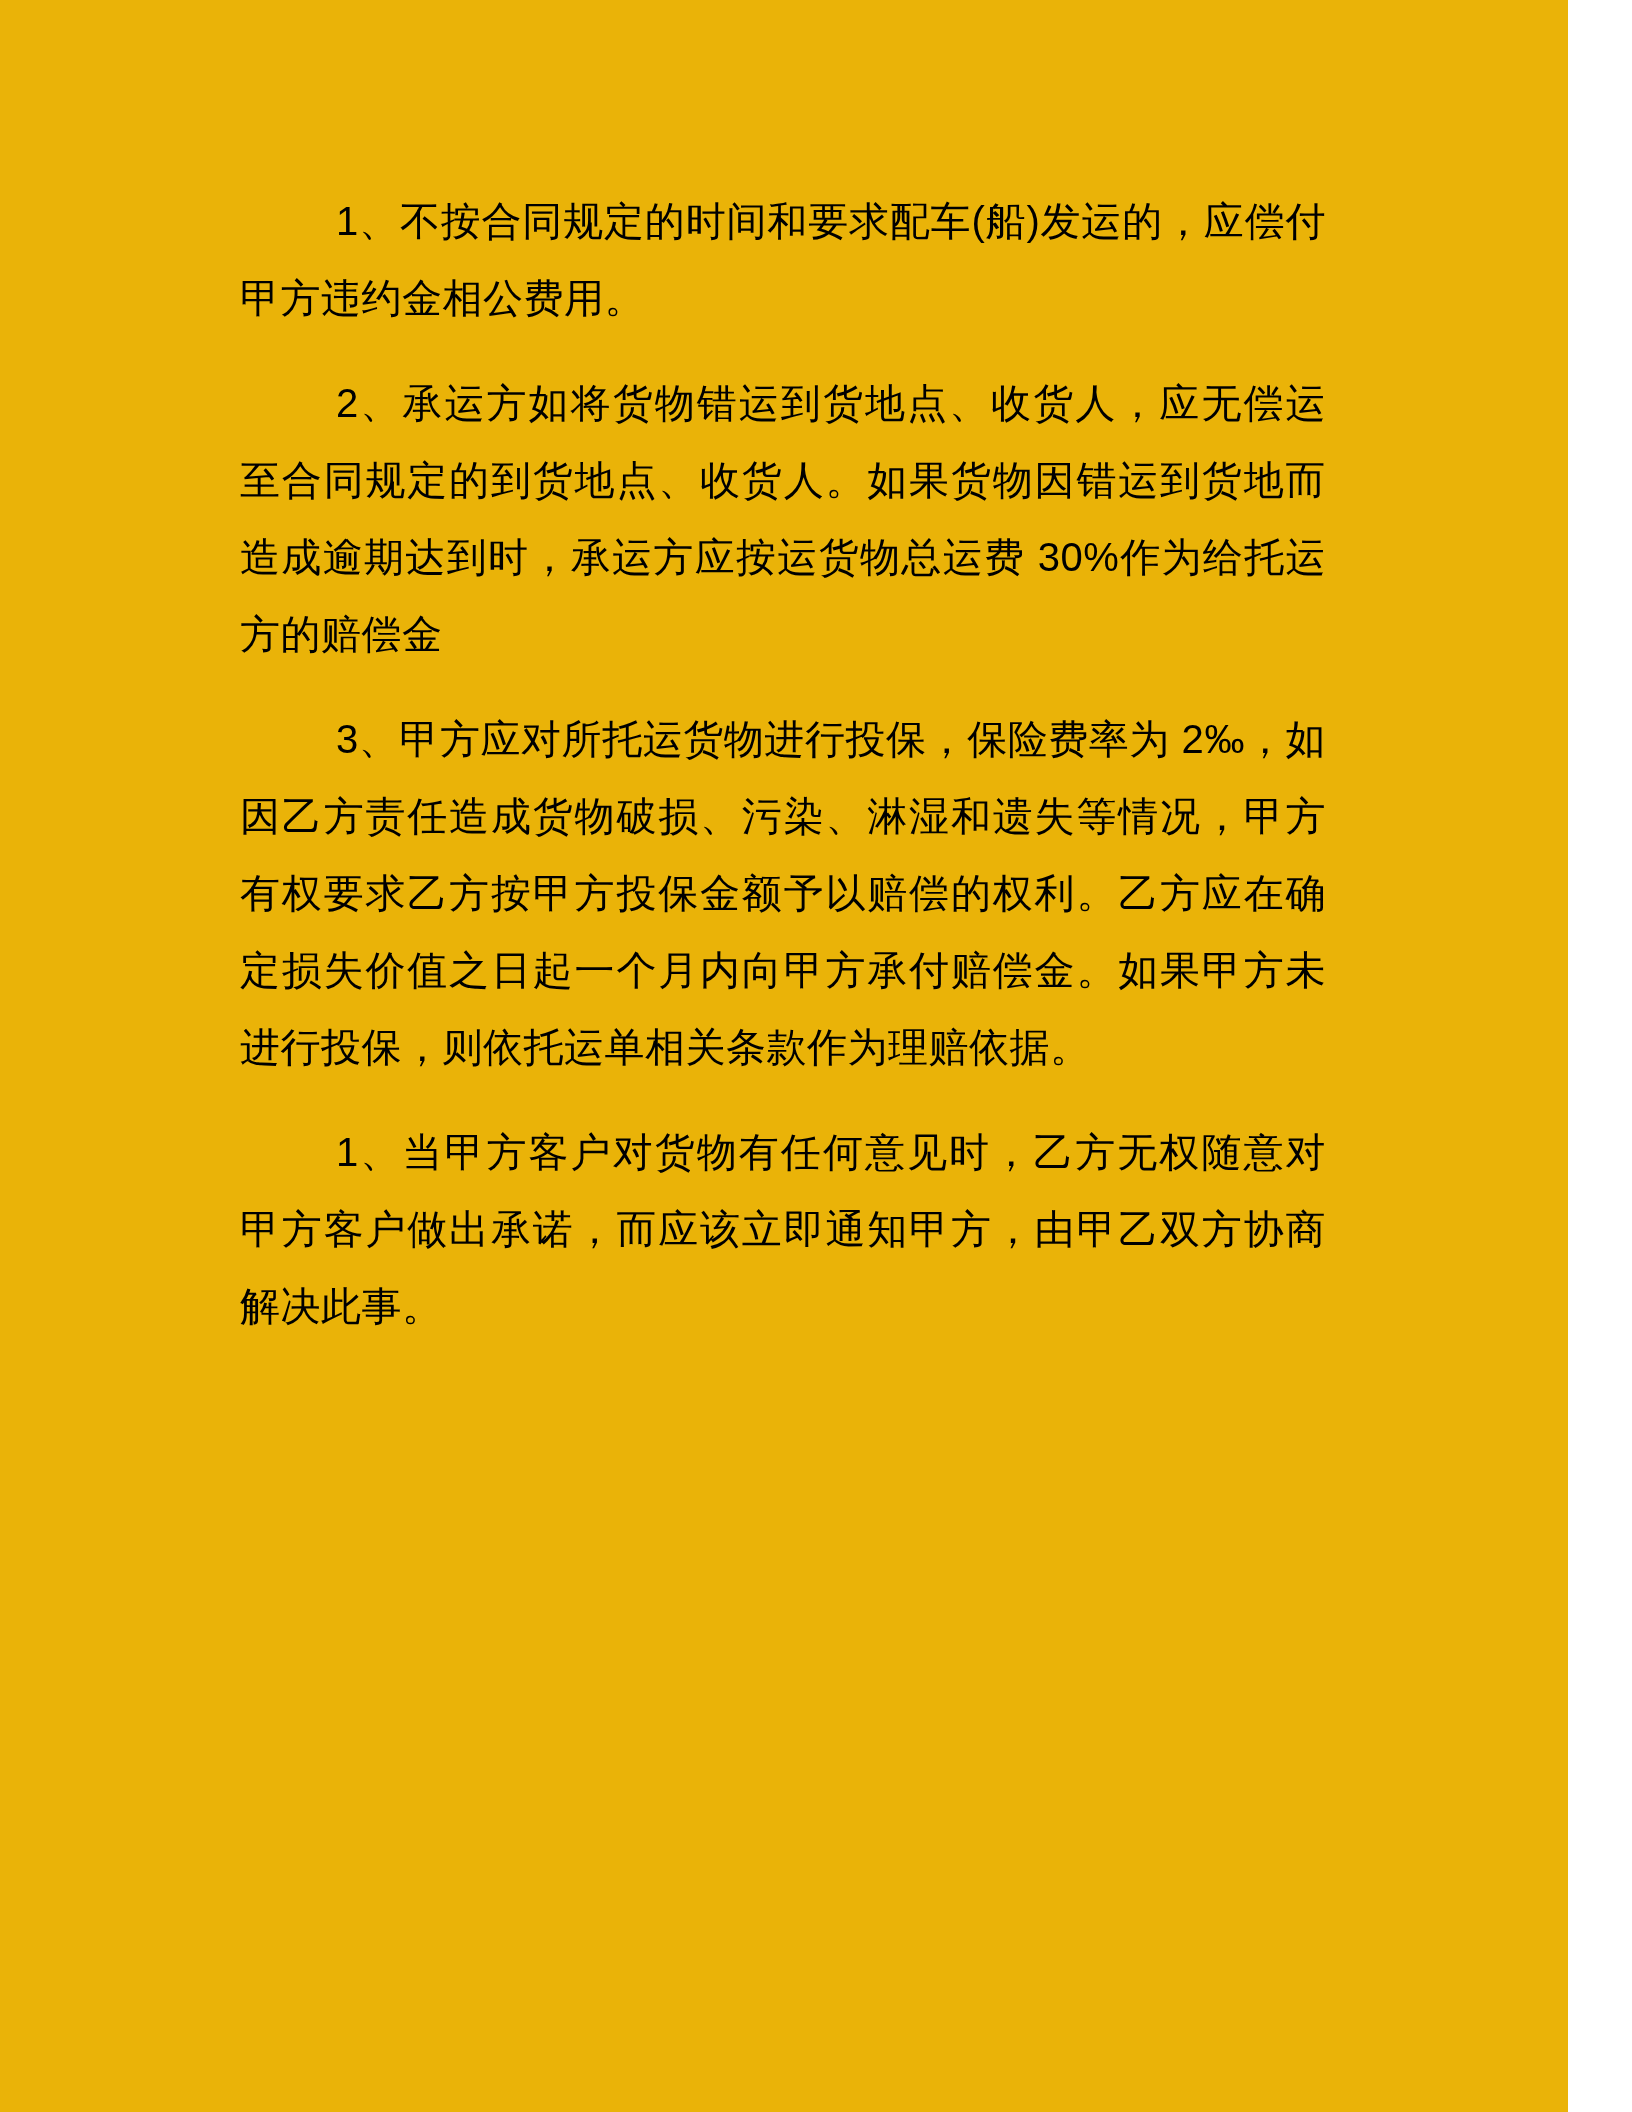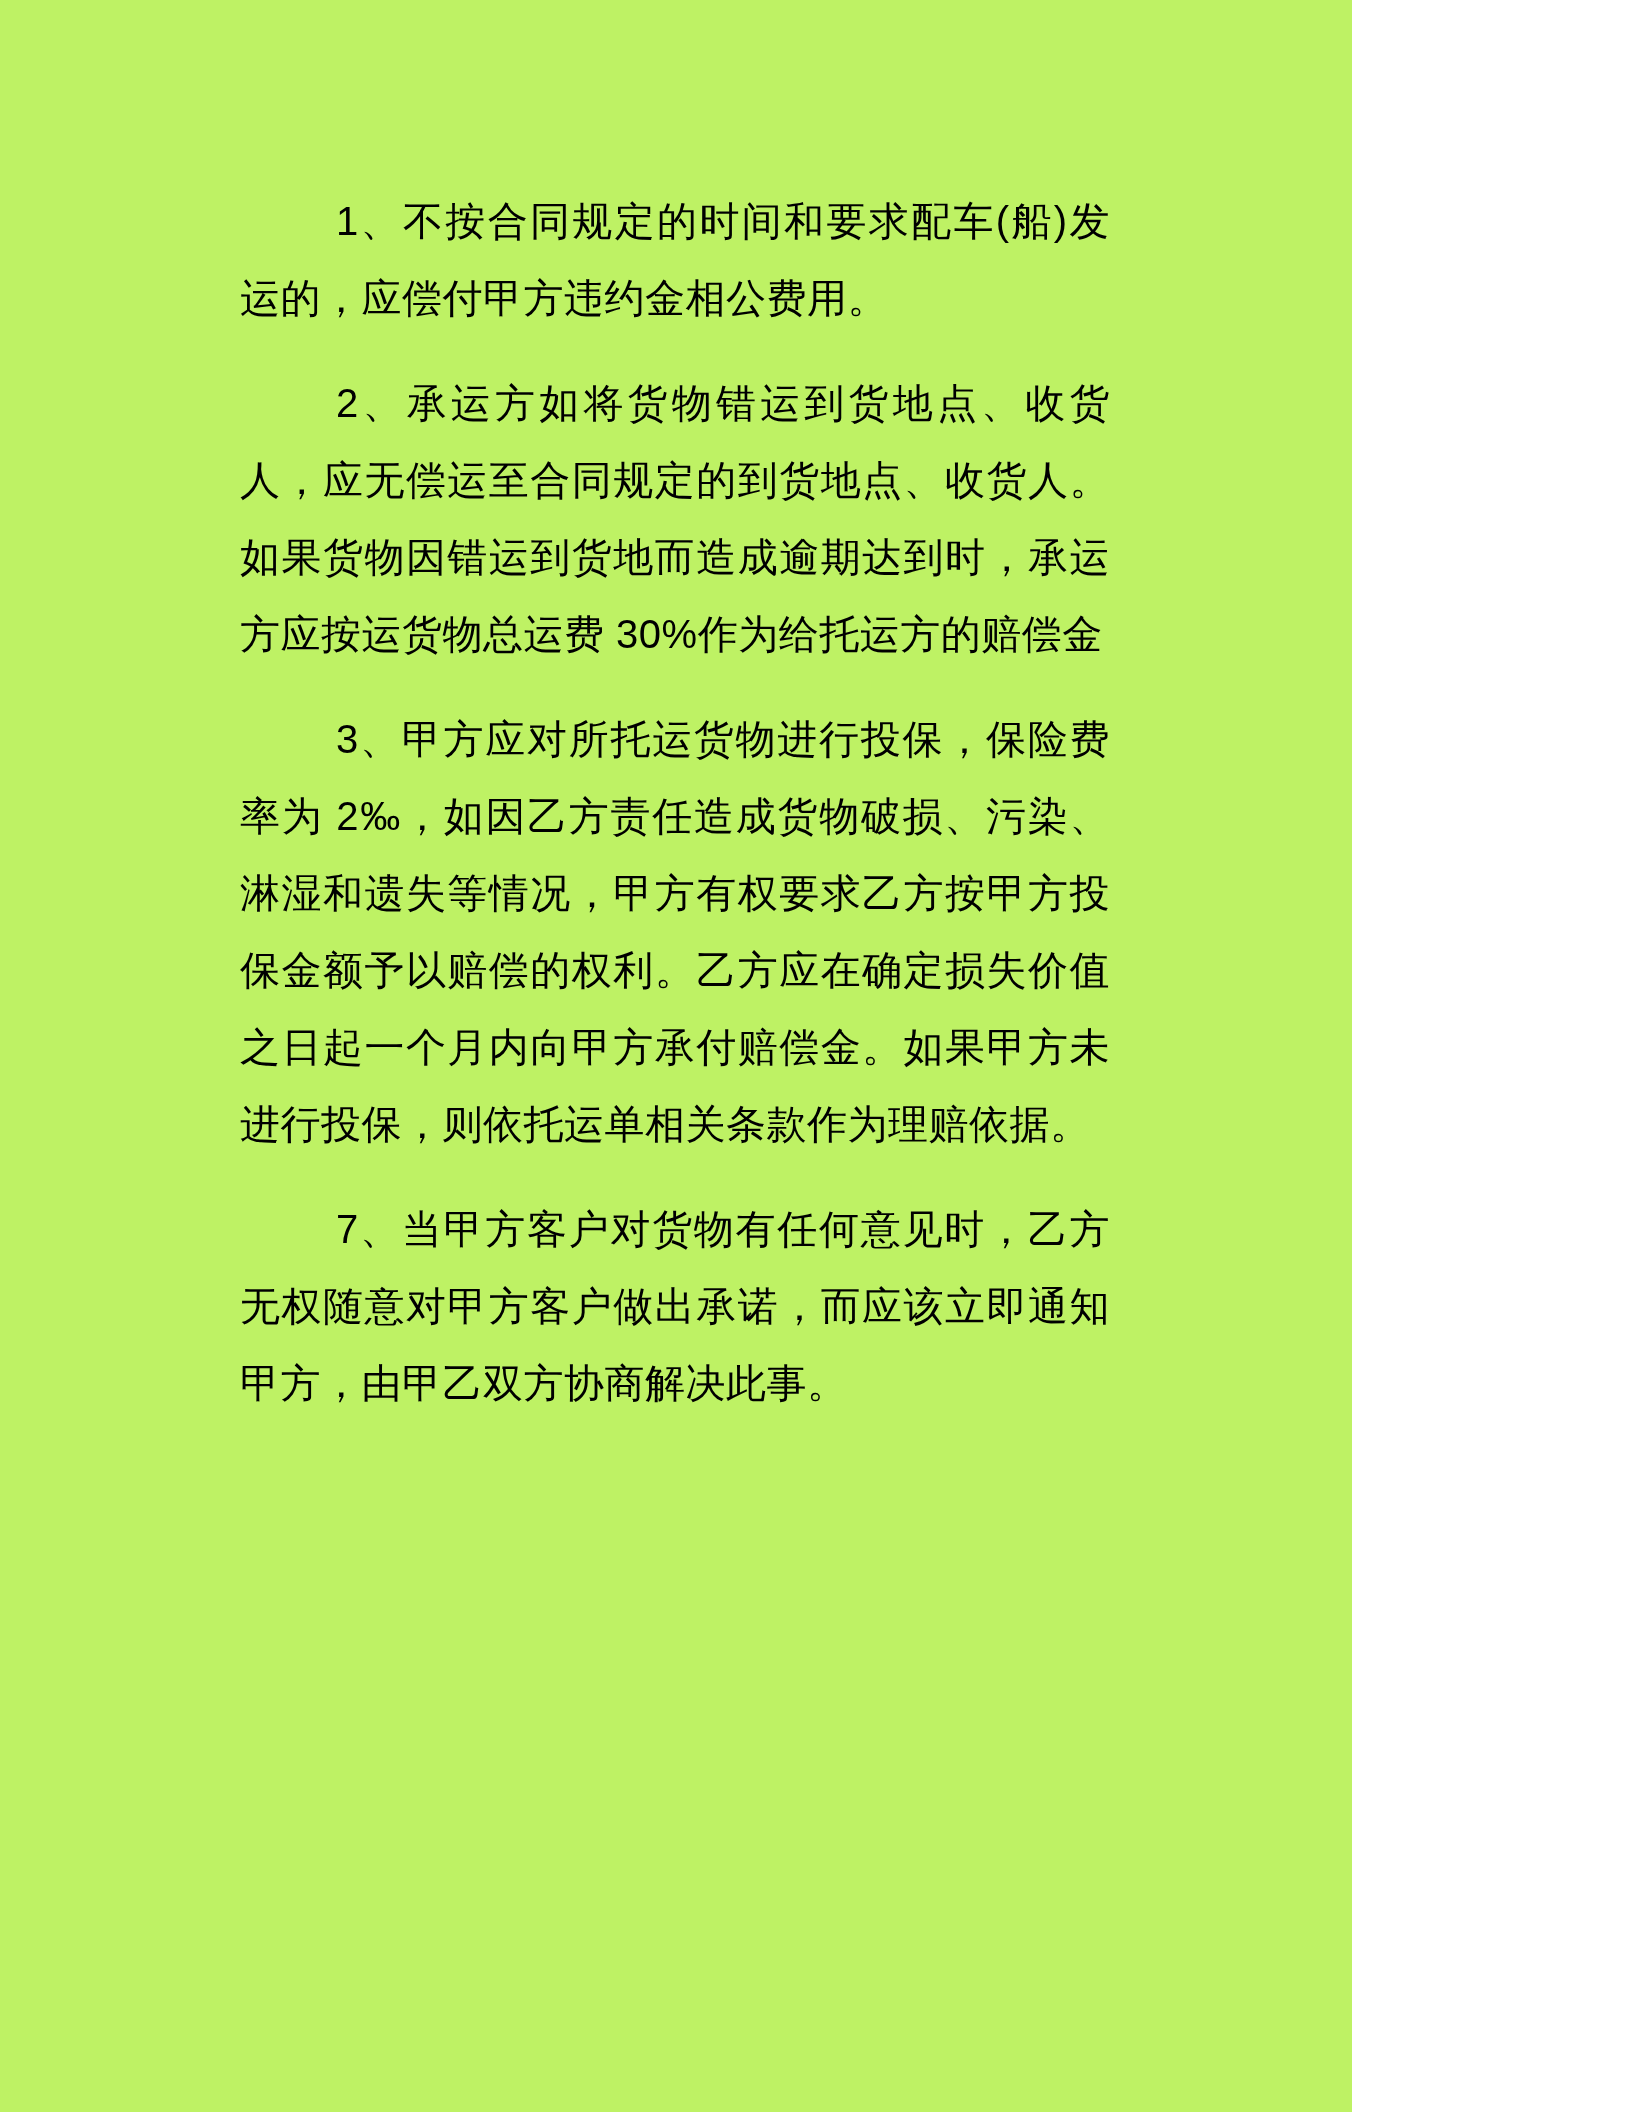--- a/index.html
+++ b/index.html
@@ -7,23 +7,23 @@
     padding: 0;
     background: #ffffff;
   }
   body {
     width: 1632px;
     height: 2112px;
     font-family: "Liberation Sans", "DejaVu Sans", sans-serif;
   }
   .page {
     box-sizing: border-box;
-    width: 1352px;
+    width: 1568px;
     height: 2112px;
-    background: #bef264;
+    background: #eab308;
     padding: 183px 242px 0 240px;
     overflow: hidden;
   }
   .para {
     margin: 0 0 28px 0;
     font-size: 40px;
     line-height: 77px;
     color: #000000;
     text-align: justify;
     text-indent: 2.4em;
@@ -34,14 +34,14 @@
     margin-bottom: 0;
   }
 </style>
 </head>
 <body>
 
 <div class="page">
   <p class="para">1、不按合同规定的时间和要求配车(船)发运的，应偿付甲方违约金相公费用。</p>
   <p class="para">2、承运方如将货物错运到货地点、收货人，应无偿运至合同规定的到货地点、收货人。如果货物因错运到货地而造成逾期达到时，承运方应按运货物总运费 30%作为给托运方的赔偿金</p>
   <p class="para">3、甲方应对所托运货物进行投保，保险费率为 2‰，如因乙方责任造成货物破损、污染、淋湿和遗失等情况，甲方有权要求乙方按甲方投保金额予以赔偿的权利。乙方应在确定损失价值之日起一个月内向甲方承付赔偿金。如果甲方未进行投保，则依托运单相关条款作为理赔依据。</p>
-  <p class="para">7、当甲方客户对货物有任何意见时，乙方无权随意对甲方客户做出承诺，而应该立即通知甲方，由甲乙双方协商解决此事。</p>
+  <p class="para">1、当甲方客户对货物有任何意见时，乙方无权随意对甲方客户做出承诺，而应该立即通知甲方，由甲乙双方协商解决此事。</p>
 </div>
 
 </body></html>

